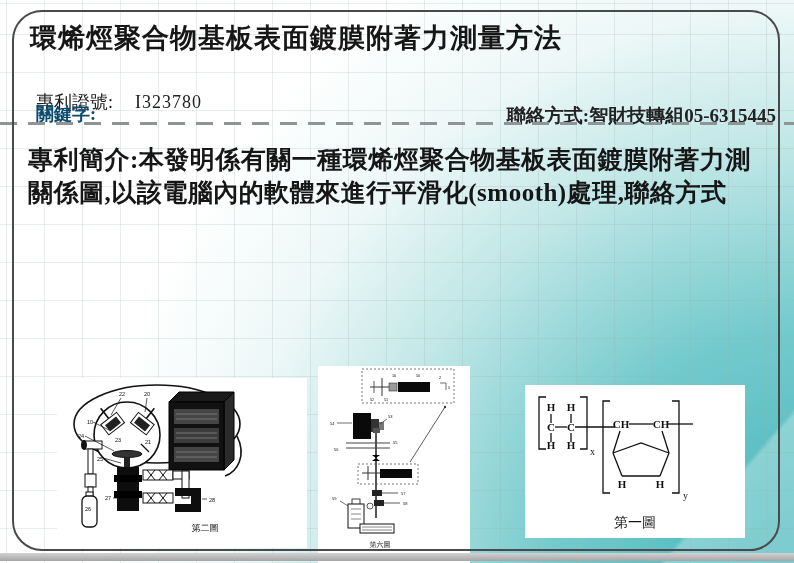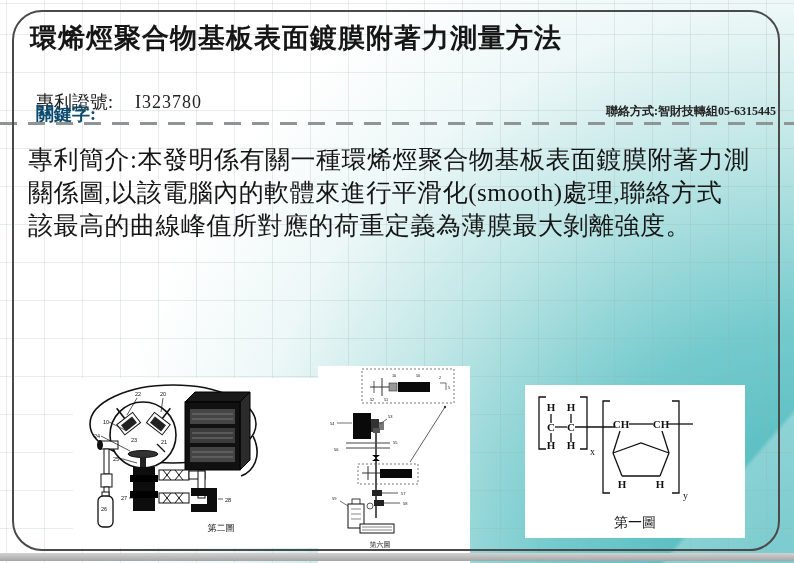--- a/index.html
+++ b/index.html
@@ -41,33 +41,33 @@
     font-size:17px; font-weight:bold; line-height:21px; color:#222;
   }
   .patent-row{
     position:absolute; left:36px; top:82px; font-size:18px; font-weight:normal; color:#222;margin-top:8px;
   }
   .patent-row .val{ margin-left:22px; letter-spacing:1px; }
   .keywords{
     position:absolute; left:36px; top:102px; font-size:18px; font-weight:bold; color:#0c4a6e;
   }
   .contact{
-    position:absolute; right:18px; top:103px; font-size:12px; font-weight:bold; color:#222;
+    position:absolute; right:18px; top:103px; font-size:19px; font-weight:bold; color:#222;
   }
   .dashes{
     position:absolute; left:0; right:0; top:122px; height:3px;
     background:repeating-linear-gradient(90deg,#8f9594 0 17px, transparent 17px 28px);
   }
   .abstract{
     position:absolute; left:28px; top:143px; width:745px;
-    font-size:25px; line-height:33px; color:#161616; letter-spacing:0.5px;
+    font-size:25px; line-height:33px; color:#161616; letter-spacing:0.5px;font-weight:bold;
   }
   .abstract .ln{ white-space:nowrap; }
   .fig-card{ position:absolute; background:#ffffff; }
-  .fig2-card{ left:73px;  top:378px; width:250px; height:170px; }
+  .fig2-card{ left:57px;  top:378px; width:250px; height:170px; }
   .fig6-card{ left:318px; top:366px; width:152px; height:224px; }
   .fig1-card{ left:525px; top:385px; width:220px; height:153px; }
   svg{ display:block; }
   .sv-label{ font-family:"Liberation Sans","DejaVu Sans",sans-serif; fill:#111; }
   .cap{ fill:#111; }
 </style>
 </head>
 <body>
 
 <div class="page">
@@ -78,21 +78,20 @@
   <div class="patent-row">
     <span>專利證號:</span><span class="val">I323780</span>
   </div>
   <div class="keywords">關鍵字:</div>
   <div class="contact">聯絡方式:智財技轉組05-6315445</div>
   <div class="dashes"></div>
 
   <div class="abstract">
     <div class="ln">專利簡介:本發明係有關一種環烯烴聚合物基板表面鍍膜附著力測</div>
     <div class="ln">關係圖,以該電腦內的軟體來進行平滑化(smooth)處理,聯絡方式</div>
-    <div class="ln">該最高的曲線峰值所對應的荷重定義為薄膜最大剝離強度。</div>
   </div>
 
   <div class="fig-card fig2-card">
     <svg viewBox="0 0 250 170" width="250" height="170">
 
       <ellipse cx="100" cy="46" rx="83" ry="39" fill="none" stroke="#111" stroke-width="1.6"></ellipse>
       <path d="M 180 58 C 190 78 180 94 168 98" fill="none" stroke="#111" stroke-width="1.6"></path>
 
       <g>
         <polygon points="112,24 122,14 177,14 167,24" fill="#1a1a1a" stroke="#000"></polygon>

